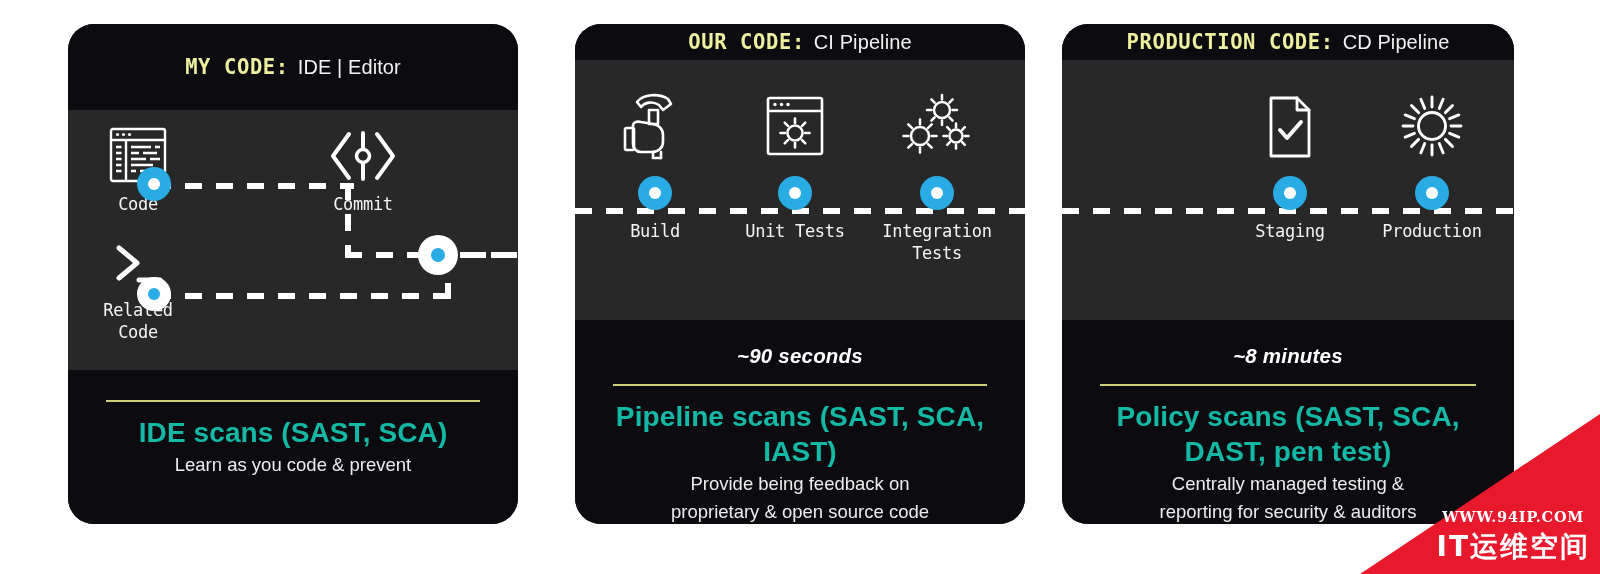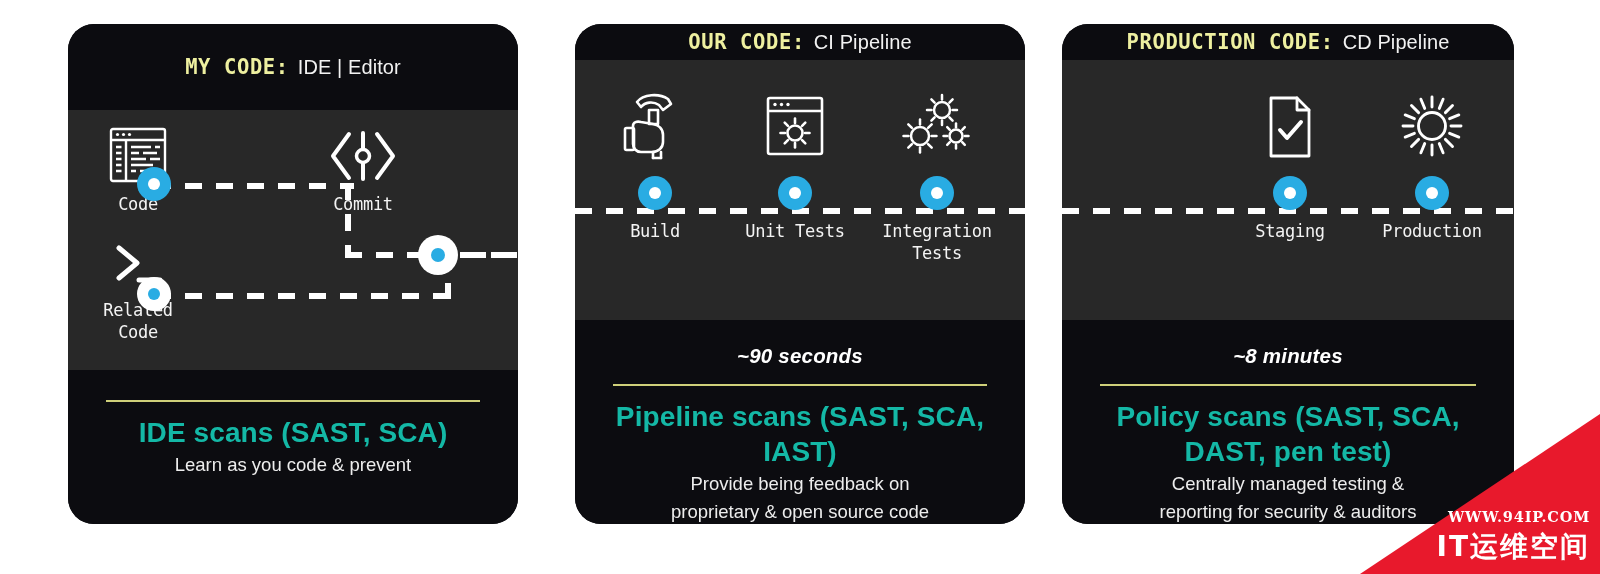--- a/index.html
+++ b/index.html
@@ -236,20 +236,21 @@
     bottom: 8px;
     text-align: right;
     color: #ffffff;
   }
   .wm-url {
     font-family: "DejaVu Serif", serif;
     font-weight: bold;
     font-size: 14.5px;
     letter-spacing: 0.8px;
     white-space: nowrap;
+    text-align: center;
   }
   .wm-cn {
     font-family: "DejaVu Sans", sans-serif;
     font-weight: bold;
     font-size: 28px;
     letter-spacing: 2px;
     margin-top: 3px;
     white-space: nowrap;
   }
 </style>

